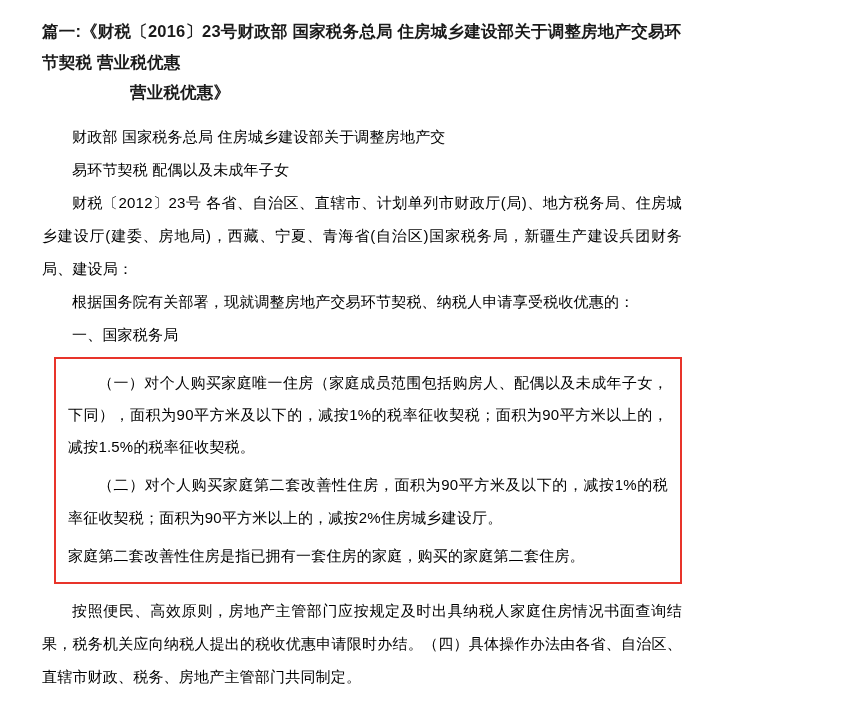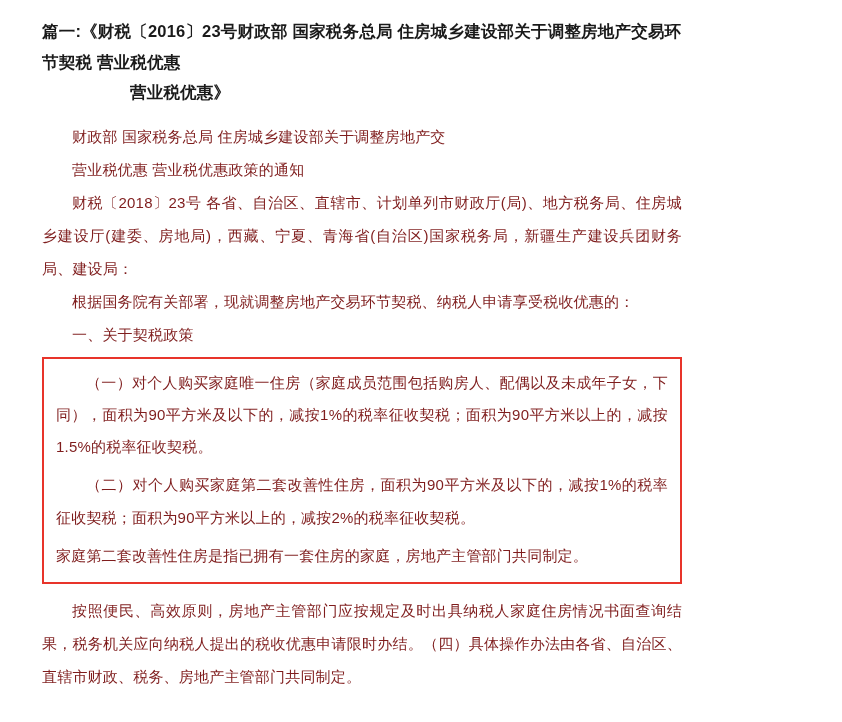--- a/index.html
+++ b/index.html
@@ -33,33 +33,33 @@
     display: block;
     padding-left: 88px;
   }
   .body-block {
     padding: 0 14px;
   }
   p.para {
     margin: 0;
     font-size: 15px;
     line-height: 2.2;
-    color: #7f1d1d;
+    color: #000000;
     letter-spacing: 0.2px;
     text-align: justify;
   }
   p.indent {
     text-indent: 2em;
   }
   .spacer-top {
     height: 12px;
   }
   .highlight-box {
     border: 2px solid #e8342a;
-    margin: 6px 0 4px 0;
+    margin: 6px 0 4px 12px;
     padding: 8px 12px 10px 12px;
     box-sizing: border-box;
   }
   .highlight-box p.para {
     line-height: 2.15;
   }
   .highlight-box p.para + p.para {
     margin-top: 6px;
   }
   .after-box {
@@ -77,29 +77,29 @@
   <div class="doc-title">
     <span>篇一:《财税〔2016〕23号财政部 国家税务总局 住房城乡建设部关于调整房地产交易环节契税 营业税优惠</span>
     <span class="title-line2">营业税优惠》</span>
   </div>
 
   <div class="body-block">
 
     <div class="spacer-top"></div>
 
     <p class="para indent">财政部 国家税务总局 住房城乡建设部关于调整房地产交</p>
-    <p class="para indent">营业税优惠 营业税优惠政策的通知</p>
-    <p class="para indent">财税〔2018〕23号 各省、自治区、直辖市、计划单列市财政厅(局)、地方税务局、住房城乡建设厅(建委、房地局)，西藏、宁夏、青海省(自治区)国家税务局，新疆生产建设兵团财务局、建设局：</p>
+    <p class="para indent">易环节契税 配偶以及未成年子女</p>
+    <p class="para indent">财税〔2012〕23号 各省、自治区、直辖市、计划单列市财政厅(局)、地方税务局、住房城乡建设厅(建委、房地局)，西藏、宁夏、青海省(自治区)国家税务局，新疆生产建设兵团财务局、建设局：</p>
     <p class="para indent">根据国务院有关部署，现就调整房地产交易环节契税、纳税人申请享受税收优惠的：</p>
-    <p class="para indent">一、关于契税政策</p>
+    <p class="para indent">一、国家税务局</p>
 
     <div class="highlight-box">
       <p class="para indent">（一）对个人购买家庭唯一住房（家庭成员范围包括购房人、配偶以及未成年子女，下同），面积为90平方米及以下的，减按1%的税率征收契税；面积为90平方米以上的，减按1.5%的税率征收契税。</p>
-      <p class="para indent">（二）对个人购买家庭第二套改善性住房，面积为90平方米及以下的，减按1%的税率征收契税；面积为90平方米以上的，减按2%的税率征收契税。</p>
-      <p class="para">家庭第二套改善性住房是指已拥有一套住房的家庭，房地产主管部门共同制定。</p>
+      <p class="para indent">（二）对个人购买家庭第二套改善性住房，面积为90平方米及以下的，减按1%的税率征收契税；面积为90平方米以上的，减按2%住房城乡建设厅。</p>
+      <p class="para">家庭第二套改善性住房是指已拥有一套住房的家庭，购买的家庭第二套住房。</p>
     </div>
 
     <div class="after-box">
       <p class="para indent">按照便民、高效原则，房地产主管部门应按规定及时出具纳税人家庭住房情况书面查询结果，税务机关应向纳税人提出的税收优惠申请限时办结。（四）具体操作办法由各省、自治区、直辖市财政、税务、房地产主管部门共同制定。</p>
     </div>
 
   </div>
 </div>
 
 </body></html>

